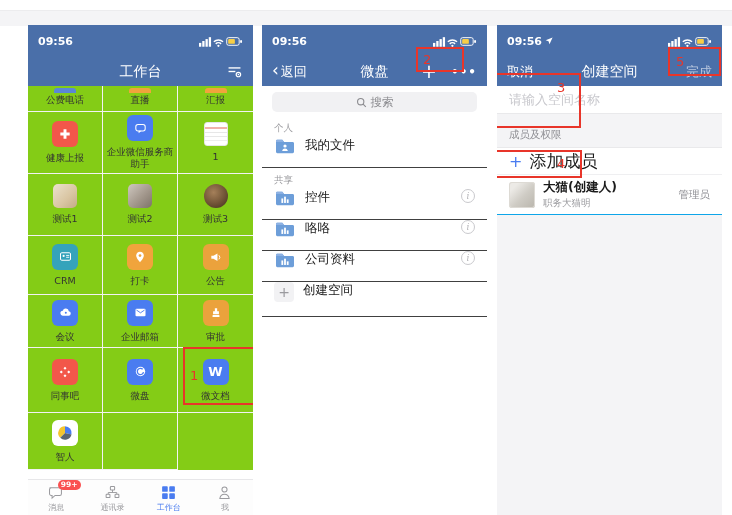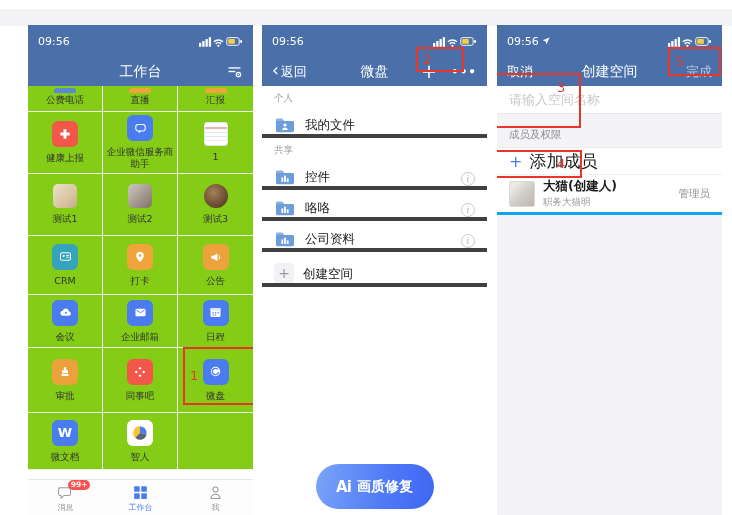--- a/index.html
+++ b/index.html
@@ -6,21 +6,21 @@
   html,body { width:732px; height:515px; background:#fff; font-family:"DejaVu Sans","Liberation Sans",sans-serif; }
   #stage { position:relative; width:732px; height:515px; overflow:hidden; background:#fff; }
   .top-strip { position:absolute; left:0; top:10px; width:732px; height:16px; background:#f4f4f6; border-top:1px solid #ececee; }
 
   .phone { position:absolute; top:25px; width:225px; height:490px; background:#fff; overflow:hidden; }
   #phone-left { left:28px; }
   #phone-mid { left:262px; }
   #phone-right { left:497px; background:#f4f4f6; }
 
   
-  .statusbar { height:23px; background:#4a6fa9; color:#fff; display:flex; align-items:center; justify-content:space-between; padding:16px 10px; font-size:11px; font-weight:normal; }
+  .statusbar { height:23px; background:#4a6fa9; color:#fff; display:flex; align-items:center; justify-content:space-between; padding:16px 10px; font-size:11px; font-weight:bold; }
   .statusbar .time { display:flex; align-items:center; gap:3px; }
   .navbar { height:29px; background:#4a6fa9; color:#fff; display:flex; align-items:center; position:relative; padding:0 10px; }
   .nav-title { position:absolute; left:0; right:0; text-align:center; font-size:14px; color:#fff; }
   .nav-left { display:flex; align-items:center; gap:2px; font-size:13px; z-index:2; }
   .nav-right { margin-left:auto; display:flex; align-items:center; gap:14px; z-index:2; }
   .chev { font-size:17px; line-height:1; margin-top:-2px; }
   .plus-glyph { font-size:19px; font-weight:400; line-height:1; }
   .more-glyph { font-size:12px; letter-spacing:1px; font-weight:bold; }
   .done-disabled { color:#b9c7de; font-size:13px;font-family:Liberation Mono, monospace; }
 
@@ -39,36 +39,36 @@
   .tabbar { position:absolute; left:0; right:0; bottom:0; height:36px; background:#fdfdfd; border-top:1px solid #e7e7e9; display:flex; }
   .tab { flex:1; display:flex; flex-direction:column; align-items:center; justify-content:flex-start; padding-top:4px; gap:1px; position:relative; }
   .tab .tlbl { font-size:8px; color:#9a9a9e;text-align:right; }
   .tab.active .tlbl { color:#4a7cf0; }
   .badge { position:absolute; top:0px; left:53%; background:#fa5151; color:#fff; font-size:7.5px; line-height:10px; padding:0 3px; border-radius:6px; font-weight:bold; }
 
   
   .searchwrap { padding:6px 10px 4px; background:#fff; }
   .searchbar { height:20px; background:#f1f1f3; border-radius:5px; display:flex; align-items:center; justify-content:center; gap:4px; color:#8a8a8e; font-size:11.5px; }
   .seclabel { font-size:9.5px; color:#9a9a9e; padding:6px 12px 2px; background:#fff; }
-  .mrow { height:31px; display:flex; align-items:flex-end; padding:0 12px; gap:9px; background:#fff; border-bottom:4px solid #404040; }
+  .mrow { height:31px; display:flex; align-items:flex-start; padding:0 12px; gap:9px; background:#fff; border-bottom:1px solid #404040; }
   .mrow .rname { font-size:12.5px; color:#1b1b1b; }
   .infoicon { margin-left:auto; width:14px; height:14px; border:1px solid #c9c9cd; border-radius:50%; color:#b6b6ba; font-size:9px; font-family:"DejaVu Serif","Liberation Serif",serif; font-style:italic; display:flex; align-items:center; justify-content:center; }
   .plusbox { width:20px; height:20px; background:#f2f2f4; border-radius:4px; color:#9a9a9e; font-size:14px; display:flex; align-items:center; justify-content:center; flex:none; }
   .ai-pill { position:absolute; left:50%; transform:translateX(-50%); bottom:6px; width:118px; height:45px; border-radius:23px; background:linear-gradient(100deg,#7ba4f8 0%,#4d79f6 60%,#3e66f5 100%); color:#fff; display:flex; align-items:center; justify-content:center; gap:6px; font-size:14px; font-weight:bold; }
   .ai-pill .ai-a { font-size:15px; font-weight:bold; letter-spacing:-1px; }
 
   
   .flabel { font-size:10.5px; color:#8e8e93; padding:10px 12px 5px; }
   .inputrow { background:#fff; height:28px; display:flex; align-items:center; padding:0 12px; border-bottom:1px solid #e9e9eb; }
   .inputrow input { border:none; outline:none; background:transparent; font-size:13px; width:100%; font-family:inherit; color:#333; }
   .inputrow input::placeholder { color:#c8c8cd; }
   .addrow { background:#fff; height:28px; display:flex; align-items:center; gap:7px; padding:0 12px; border-bottom:1px solid #efeff1; border-top:1px solid #e9e9eb; }
   .addrow .plus-blue { color:#4a7cf0; font-size:16px; font-weight:400; }
   .addrow .atext { font-size:17px; color:#1b1b1b; }
-  .memrow { background:#fff; height:40px; display:flex; align-items:center; gap:8px; padding:0 12px; border-bottom:3px solid #0ea5e9; }
+  .memrow { background:#fff; height:40px; display:flex; align-items:center; gap:8px; padding:0 12px; border-bottom:1px solid #0ea5e9; }
   .avatar { width:26px; height:26px; border-radius:3px; background:linear-gradient(135deg,#eceae6 20%,#cfccc5 55%,#b9b5ac 100%); box-shadow:inset 0 0 0 1px #dddad4; flex:none; }
   .memtexts { display:flex; flex-direction:column; gap:1px; }
   .memname { font-size:12.5px; color:#1b1b1b; font-weight:bold; }
   .memsub { font-size:9.5px; color:#9a9a9e; }
   .memrole { margin-left:auto; font-size:10.5px; color:#8e8e93; }
 
   
   .anno { position:absolute; border:2px solid #e8352a; z-index:9; pointer-events:none; }
   .anno-num { position:absolute; color:#e8352a; font-size:13px; z-index:10; font-weight:500; }
 
@@ -199,34 +199,20 @@
       </div>
       <div class="cell">
         <span class="appicon" style="background:#4a7cf0">
             <svg width="15" height="15" viewBox="0 0 24 24">
               <rect x="4" y="6" width="16" height="12" rx="1.8" fill="#fff"></rect>
               <path d="M5.5 8l6.5 4.5L18.5 8" fill="none" stroke="#4a7cf0" stroke-width="1.5"></path>
             </svg>
           </span>
         <span class="lbl">企业邮箱</span>
       </div>
-      <div class="cell">
-        <span class="appicon" style="background:#4a7cf0">
-            <svg width="15" height="15" viewBox="0 0 24 24">
-              <rect x="4" y="5" width="16" height="14" rx="1.8" fill="#fff"></rect>
-              <rect x="4" y="5" width="16" height="4" fill="#dbe7ff"></rect>
-              <rect x="7" y="11.5" width="2.2" height="1.8" fill="#4a7cf0"></rect>
-              <rect x="11" y="11.5" width="2.2" height="1.8" fill="#4a7cf0"></rect>
-              <rect x="15" y="11.5" width="2.2" height="1.8" fill="#4a7cf0"></rect>
-              <rect x="7" y="15" width="2.2" height="1.8" fill="#4a7cf0"></rect>
-              <rect x="11" y="15" width="2.2" height="1.8" fill="#4a7cf0"></rect>
-            </svg>
-          </span>
-        <span class="lbl">日程</span>
-      </div>
 
       <div class="cell">
         <span class="appicon" style="background:#eba23c">
             <svg width="14" height="14" viewBox="0 0 24 24">
               <path d="M10 4h4v5h3v5H7V9h3z" fill="#fff"></path>
               <rect x="6" y="15.5" width="12" height="3.5" rx="1" fill="#fff"></rect>
             </svg>
           </span>
         <span class="lbl">审批</span>
       </div>
@@ -268,20 +254,29 @@
       <div class="cell" style="border-bottom:1px solid #f2f2f3"></div>
     </div>
 
     <div class="tabbar">
       <div class="tab">
         <svg width="17" height="17" viewBox="0 0 20 20">
             <path d="M3 4.5h12a2 2 0 0 1 2 2v5a2 2 0 0 1-2 2H9.5L6 16.5v-3H5a2 2 0 0 1-2-2v-5a2 2 0 0 1 2-2z" transform="translate(-1.2,0)" fill="none" stroke="#9a9a9e" stroke-width="1.2"></path>
           </svg>
         <span class="tlbl">消息</span>
         <span class="badge">99+</span>
+      </div>
+      <div class="tab">
+        <svg width="17" height="17" viewBox="0 0 20 20">
+            <rect x="7.5" y="3" width="5" height="4" rx="0.8" fill="none" stroke="#9a9a9e" stroke-width="1.2"></rect>
+            <rect x="2.5" y="12" width="4.5" height="4" rx="0.8" fill="none" stroke="#9a9a9e" stroke-width="1.2"></rect>
+            <rect x="13" y="12" width="4.5" height="4" rx="0.8" fill="none" stroke="#9a9a9e" stroke-width="1.2"></rect>
+            <path d="M10 7v3M5 12v-2h10v2" fill="none" stroke="#9a9a9e" stroke-width="1.1"></path>
+          </svg>
+        <span class="tlbl">通讯录</span>
       </div>
       <div class="tab active">
         <svg width="17" height="17" viewBox="0 0 20 20">
             <rect x="2.5" y="2.5" width="6.6" height="6.6" rx="1" fill="#4a7cf0"></rect>
             <rect x="10.9" y="2.5" width="6.6" height="6.6" rx="1" fill="#4a7cf0"></rect>
             <rect x="2.5" y="10.9" width="6.6" height="6.6" rx="1" fill="#4a7cf0"></rect>
             <rect x="10.9" y="10.9" width="6.6" height="6.6" rx="1" fill="#4a7cf0"></rect>
           </svg>
         <span class="tlbl">工作台</span>
       </div>
@@ -319,20 +314,29 @@
           <span class="chev">‹</span>
           <span>返回</span>
         </span>
       <span class="nav-title">微盘</span>
       <span class="nav-right">
         <span class="plus-glyph">+</span>
         <span class="more-glyph">•••</span>
       </span>
     </div>
 
+    <div class="searchwrap">
+      <div class="searchbar">
+        <svg width="11" height="11" viewBox="0 0 14 14">
+            <circle cx="6" cy="6" r="4" fill="none" stroke="#8a8a8e" stroke-width="1.4"></circle>
+            <path d="M9 9l3.5 3.5" stroke="#8a8a8e" stroke-width="1.4"></path>
+          </svg>
+        <span>搜索</span>
+      </div>
+    </div>
 
     <div class="seclabel">个人</div>
     <div class="mrow">
       <svg width="22" height="18" viewBox="0 0 24 20">
           <path d="M2 4.5C2 3.7 2.7 3 3.5 3H9l2 2.5h9.5c.8 0 1.5.7 1.5 1.5v9.5c0 .8-.7 1.5-1.5 1.5h-17C2.7 18 2 17.3 2 16.5z" fill="#6d9ed9"></path>
           <path d="M2 4.5C2 3.7 2.7 3 3.5 3H9l2 2.5H2z" fill="#8db1e3"></path>
           <circle cx="12" cy="10" r="1.8" fill="#fff"></circle>
           <path d="M8.8 15.5c.4-1.9 1.7-2.8 3.2-2.8s2.8.9 3.2 2.8z" fill="#fff"></path>
         </svg>
       <span class="rname">我的文件</span>
@@ -370,24 +374,20 @@
           <rect x="14" y="11.5" width="2" height="4" fill="#fff"></rect>
         </svg>
       <span class="rname">公司资料</span>
       <span class="infoicon">i</span>
     </div>
     <div class="mrow" style="height:35px">
       <span class="plusbox">+</span>
       <span class="rname">创建空间</span>
     </div>
 
-    <div class="ai-pill">
-      <span class="ai-a">Ai</span>
-      <span>画质修复</span>
-    </div>
 
     <div class="anno" style="left:154px;top:22px;width:48px;height:25px"></div>
     <span class="anno-num" style="left:161px;top:27px">2</span>
   </div>
 
   <div class="phone" id="phone-right">
     <div class="statusbar">
       <span class="time">
         <span>09:56</span>
         <svg width="8" height="8" viewBox="0 0 10 10">

